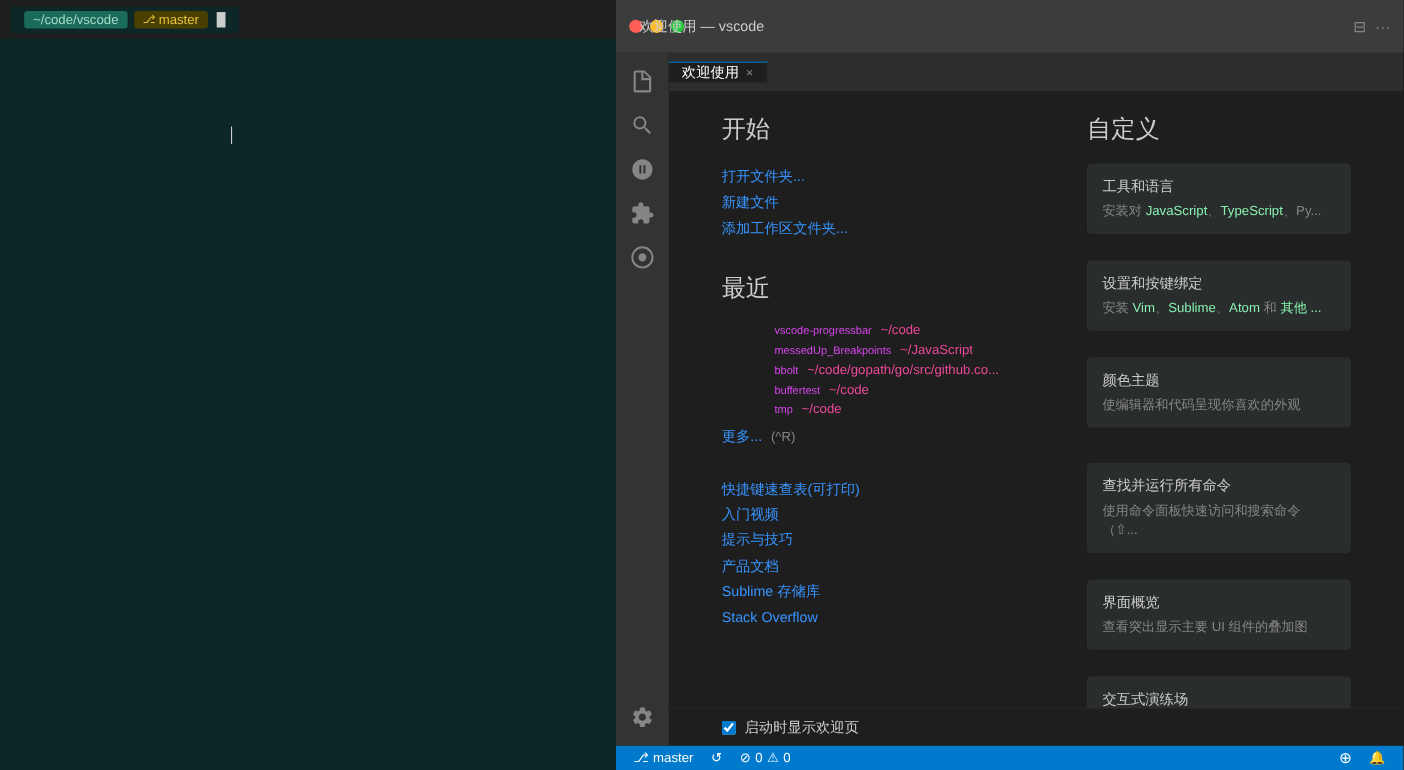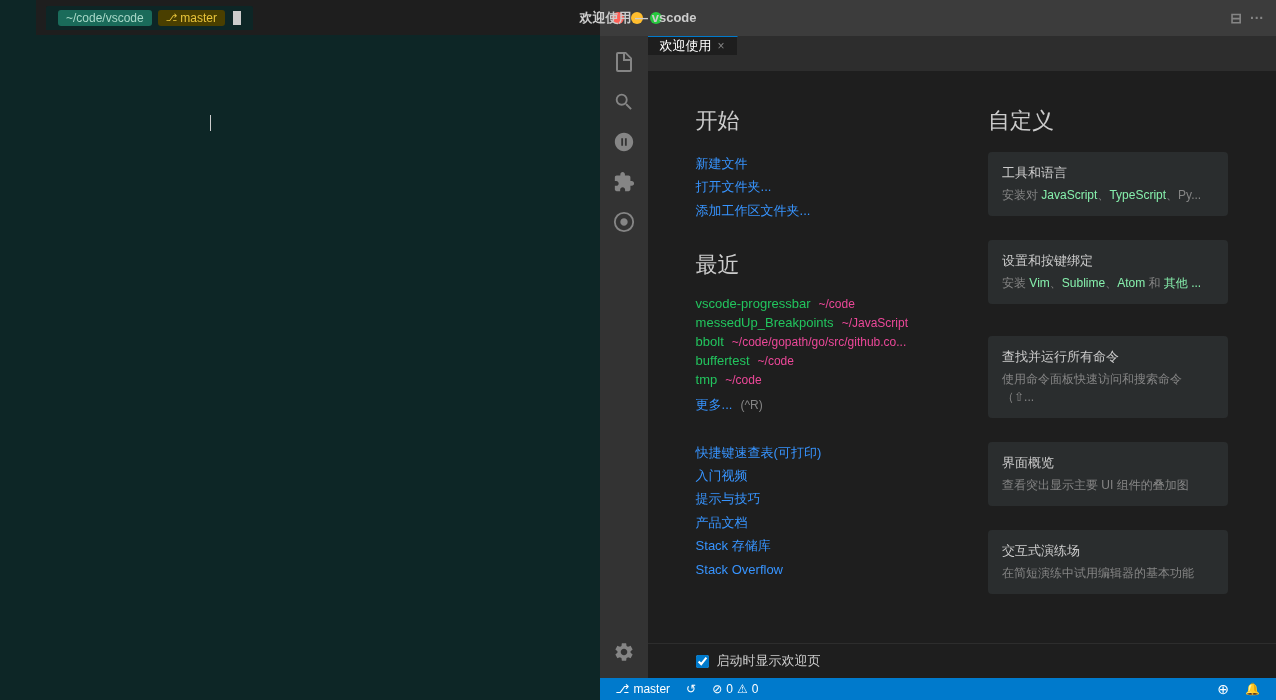--- a/index.html
+++ b/index.html
@@ -27,21 +27,20 @@
       display: flex;
       flex-direction: column;
       position: relative;
     }
     .terminal-tab-bar {
       background: #1e1e1e;
       height: 35px;
       display: flex;
       align-items: center;
       padding: 0 10px;
-      margin-left: 36px;
     }
     .terminal-tab {
       display: flex;
       align-items: center;
       gap: 6px;
       background: #0d2626;
       padding: 4px 12px;
       font-size: 12px;
       color: #ccc;
       border-radius: 2px 2px 0 0;
@@ -98,27 +97,26 @@
     
     .vscode-panel {
       flex: 1;
       display: flex;
       flex-direction: column;
       background: #252526;
     }
 
     
     .title-bar {
-      height: 36px;
+      height: 48px;
       background: #3c3c3c;
       display: flex;
       align-items: center;
       justify-content: space-between;
       padding: 0 12px;
-      font-weight: bold;
       -webkit-app-region: drag;
     }
     .traffic-lights {
       display: flex;
       gap: 7px;
     }
     .traffic-light {
       width: 12px;
       height: 12px;
       border-radius: 50%;
@@ -182,21 +180,21 @@
       flex-direction: column;
       background: #1e1e1e;
       overflow: hidden;
     }
 
     
     .tab-bar {
       height: 35px;
       background: #2d2d2d;
       display: flex;
-      align-items: flex-start;
+      align-items: center;
     }
     .tab {
       display: flex;
       align-items: center;
       padding: 0 12px;
       gap: 6px;
       font-size: 13px;
       color: #ffffff;
       background: #1e1e1e;
       border-right: 1px solid #2d2d2d;
@@ -206,21 +204,21 @@
     .tab-close {
       color: #858585;
       font-size: 12px;
       cursor: pointer;
     }
 
     
     .welcome-page {
       flex: 1;
       overflow-y: auto;
-      padding: 35px 48px;
+      padding: 20px 48px;
       background: #1e1e1e;
       display: flex;
       gap: 80px;
     }
     .welcome-left {
       flex: 1;
       min-width: 0;
     }
     .welcome-right {
       width: 240px;
@@ -241,24 +239,25 @@
       cursor: pointer;
     }
 
     .recent-item {
       display: flex;
       align-items: baseline;
       gap: 8px;
       margin-bottom: 4px;
     }
     .recent-name {
-      color: #22c55e;
-      font-size: 13px;
+      color: #d946ef;
+      font-size: 10px;
       cursor: pointer;
       white-space: nowrap;
+      margin-left: 48px;
     }
     .recent-path {
       color: #ec4899;
       font-size: 12px;
       white-space: nowrap;
       overflow: hidden;
       text-overflow: ellipsis;
     }
 
     .help-section {
@@ -422,22 +421,22 @@
             <span class="tab-close">×</span>
           </div>
         </div>
 
         <div class="welcome-page">
 
           <div class="welcome-left">
 
             <div>
               <div class="section-heading">开始</div>
+              <a class="welcome-link">打开文件夹...</a>
               <a class="welcome-link">新建文件</a>
-              <a class="welcome-link">打开文件夹...</a>
               <a class="welcome-link">添加工作区文件夹...</a>
             </div>
 
             <div style="margin-top: 28px;">
               <div class="section-heading">最近</div>
               <div class="recent-item">
                 <span class="recent-name">vscode-progressbar</span>
                 <span class="recent-path">~/code</span>
               </div>
               <div class="recent-item">
@@ -460,41 +459,45 @@
                 <a class="welcome-link">更多...</a>
                 <span style="color: #858585; font-size: 12px;">(^R)</span>
               </div>
             </div>
 
             <div class="help-section">
               <a class="welcome-link">快捷键速查表(可打印)</a>
               <a class="welcome-link">入门视频</a>
               <a class="welcome-link">提示与技巧</a>
               <a class="welcome-link">产品文档</a>
-              <a class="welcome-link">Stack 存储库</a>
+              <a class="welcome-link">Sublime 存储库</a>
               <a class="welcome-link">Stack Overflow</a>
             </div>
           </div>
 
           <div class="welcome-right">
 
             <div>
               <div class="section-heading">自定义</div>
               <div class="customize-card">
                 <div class="card-title">工具和语言</div>
                 <div class="card-desc">
                   安装对 <span class="highlight">JavaScript</span>、<span class="highlight">TypeScript</span>、Py...
                 </div>
               </div>
               <div class="customize-card">
                 <div class="card-title">设置和按键绑定</div>
                 <div class="card-desc">
                   安装 <span class="highlight">Vim</span>、<span class="highlight">Sublime</span>、<span class="highlight">Atom</span> 和 <span class="highlight">其他 ...</span>
                 </div>
               </div>
+              <div class="customize-card">
+                <div class="card-title">颜色主题</div>
+                <div class="card-desc">使编辑器和代码呈现你喜欢的外观</div>
+              </div>
             </div>
 
             <div class="learn-section">
               <div class="customize-card">
                 <div class="card-title">查找并运行所有命令</div>
                 <div class="card-desc">使用命令面板快速访问和搜索命令（⇧...</div>
               </div>
               <div class="customize-card">
                 <div class="card-title">界面概览</div>
                 <div class="card-desc">查看突出显示主要 UI 组件的叠加图</div>

